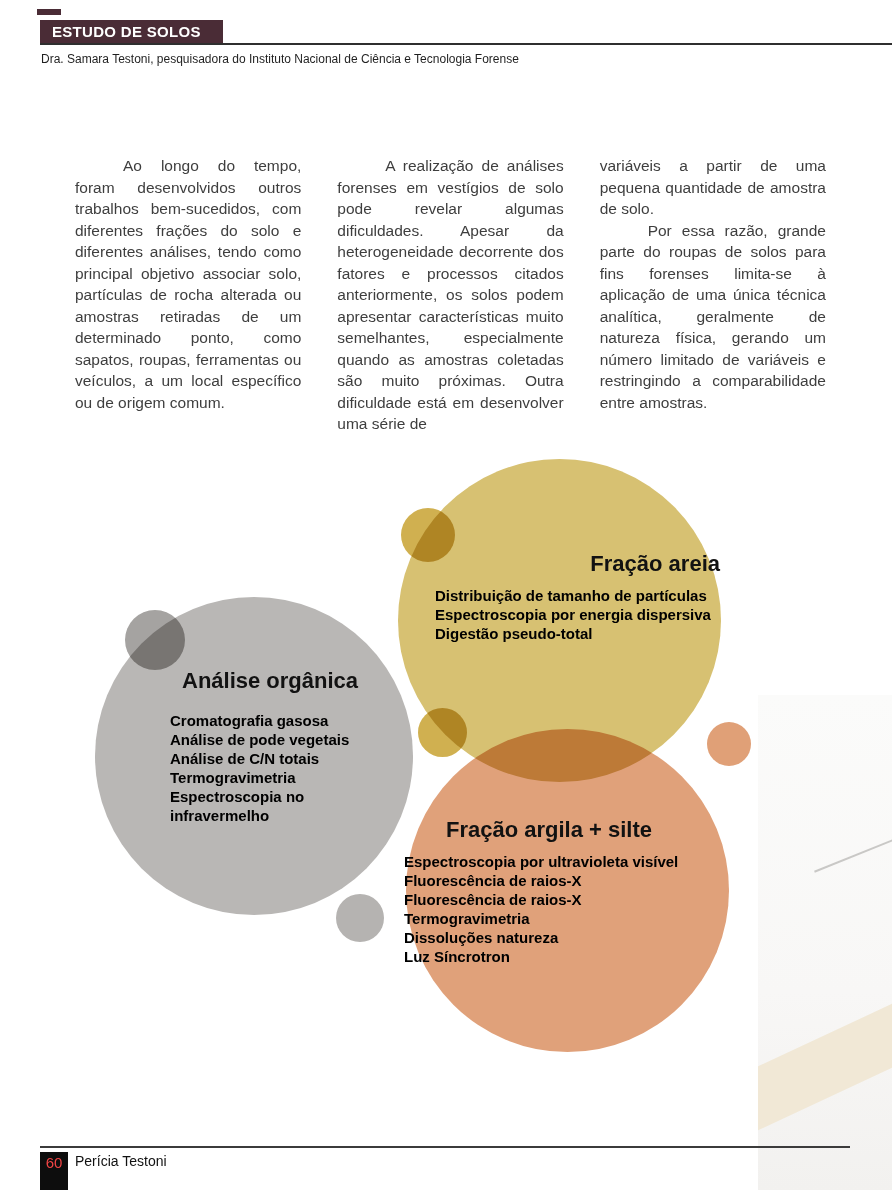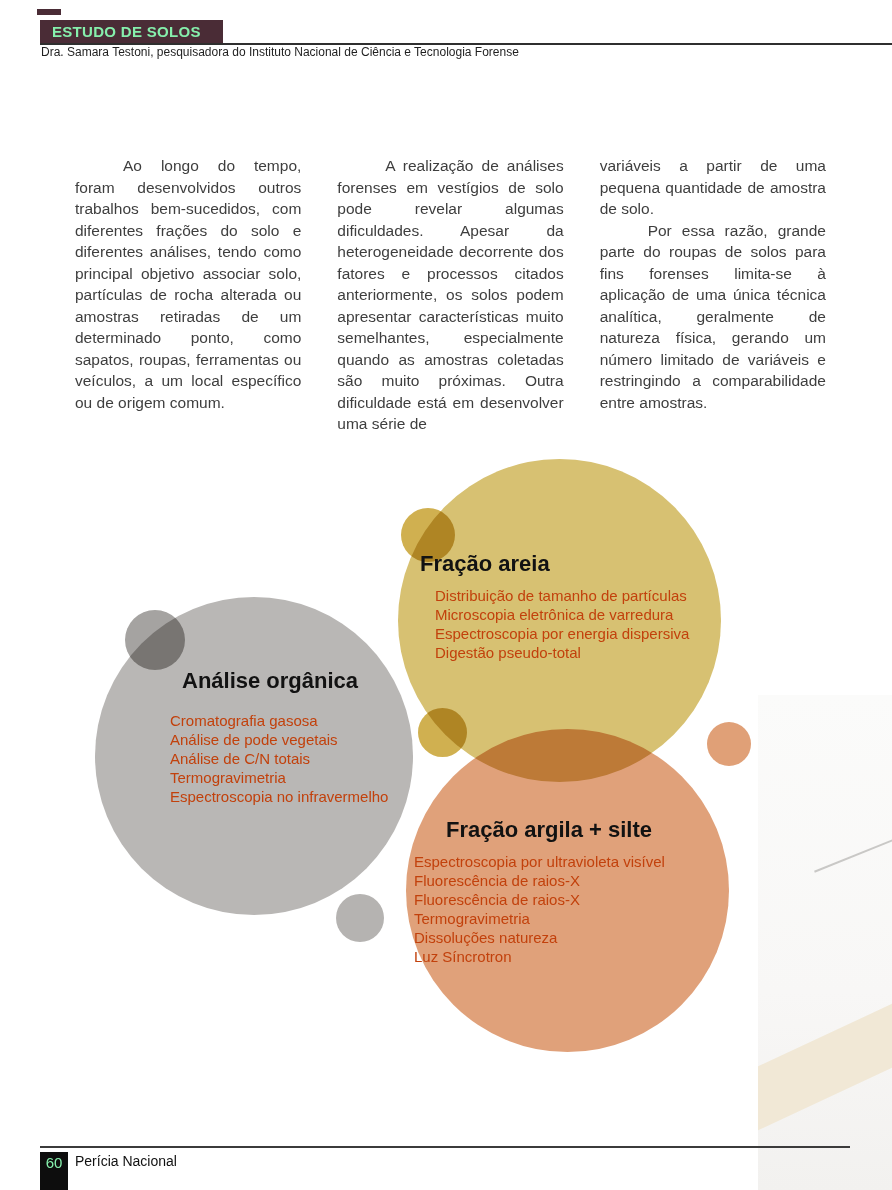--- a/index.html
+++ b/index.html
@@ -5,72 +5,72 @@
   html,body{margin:0;padding:0;background:#888;}
   .page{
     position:relative; width:892px; height:1190px; background:#ffffff;
     font-family:"Liberation Sans", sans-serif; overflow:hidden;
     margin:0 auto;
   }
   
   .corner-mark{position:absolute; left:37px; top:9px; width:24px; height:6px; background:#4a2c36;}
   .kicker-box{
     position:absolute; left:40px; top:20px; width:183px; height:23px;
-    background:#4a2c36; color:#86efac; font-weight:bold; font-size:15px;
+    background:#4a2c36; color:#ffffff; font-weight:bold; font-size:15px;
     letter-spacing:.3px; line-height:23px; padding-left:12px; box-sizing:border-box;
   }
   .header-rule{position:absolute; left:40px; top:43px; width:852px; height:2px; background:#2f2f2f;}
-  .byline{position:absolute; left:41px; top:45px; font-size:12px; color:#1f1f1f;}
+  .byline{position:absolute; left:41px; top:52px; font-size:12px; color:#1f1f1f;}
   
   .columns{position:absolute; left:75px; top:155px; width:751px; display:flex; gap:36px;}
   .col{width:237px; text-align:justify; color:#3e3e3e; font-size:15.5px; line-height:21.5px;}
   .col p{margin:0;}
   .col p.indent{text-indent:48px;}
   
   .diagram{position:absolute; left:0; top:440px; width:892px; height:630px;}
   .circle{position:absolute; border-radius:50%; mix-blend-mode:multiply;}
   .c-yellow{left:398px; top:19px;  width:323px; height:323px; background:#d7c172;}
   .c-gray  {left:95px;  top:157px; width:318px; height:318px; background:#b9b7b5;}
   .c-orange{left:406px; top:289px; width:323px; height:323px; background:#e0a17a;}
   .c-ysm1  {left:401px; top:68px;  width:54px;  height:54px;  background:#d0b050;}
   .c-ysm2  {left:418px; top:268px; width:49px;  height:49px;  background:#d0b050;}
   .c-gsm1  {left:125px; top:170px; width:60px;  height:60px;  background:#a5a3a1;}
   .c-gsm2  {left:336px; top:454px; width:48px;  height:48px;  background:#b5b3b1;}
   .c-osm   {left:707px; top:282px; width:44px;  height:44px;  background:#e0a077;}
   .ctext{position:absolute;}
   .ctitle{font-size:22px; font-weight:bold; color:#121212; margin:0 0 9px 0;}
-  .citems div{font-size:15px; font-weight:normal; color:#c2410c; line-height:19px;}
+  .citems div{font-size:15px; font-weight:bold; color:#000000; line-height:19px;}
   .g-areia   {left:420px; top:111px; width:310px;}
-  .g-areia .ctitle{text-align:left; width:300px;}
+  .g-areia .ctitle{text-align:right; width:300px;}
   .g-areia .citems{margin-left:15px;}
   .g-organica{left:170px; top:228px; width:220px;}
   .g-organica .ctitle{margin-left:12px;}
   .g-organica .citems{margin-top:17px;}
   .g-argila  {left:404px; top:377px; width:320px;}
   .g-argila .ctitle{text-align:center; width:290px;}
-  .g-argila .citems{margin-left:10px;}
+  .g-argila .citems{}
   
   .photo{
     position:absolute; left:758px; top:695px; width:134px; height:495px;
     background:linear-gradient(180deg,#fbfbfa 0%,#f8f7f6 60%,#f2f1ef 100%);
     overflow:hidden;
   }
   .photo .stripe{
     position:absolute; left:-45px; top:330px; width:280px; height:58px;
     background:#f1e8d6; transform:rotate(-25deg);
   }
   .photo .stick{
     position:absolute; right:-14px; top:158px; width:95px; height:2px;
     background:#c9c8c6; transform:rotate(-22deg);
   }
   
   .footer-rule{position:absolute; left:40px; top:1146px; width:810px; height:2px; background:#3b3b3b;}
   .page-box{
     position:absolute; left:40px; top:1152px; width:28px; height:38px; background:#0d0d0d;
-    color:#86efac; font-size:15px; text-align:center; line-height:22px;
+    color:#ef4444; font-size:15px; text-align:center; line-height:22px;
   }
   .publication{position:absolute; left:75px; top:1153px; font-size:14px; color:#111111;}
 </style>
 </head>
 <body>
 
 <div class="page">
 
   <div class="corner-mark"></div>
 
@@ -100,21 +100,20 @@
     <div class="circle c-ysm1"></div>
     <div class="circle c-ysm2"></div>
     <div class="circle c-gsm1"></div>
     <div class="circle c-gsm2"></div>
     <div class="circle c-osm"></div>
 
     <div class="ctext g-areia">
       <div class="ctitle">Fração areia</div>
       <div class="citems">
           <div>Distribuição de tamanho de partículas</div>
-          <div>Microscopia eletrônica de varredura</div>
           <div>Espectroscopia por energia dispersiva</div>
           <div>Digestão pseudo-total</div>
         </div>
     </div>
 
     <div class="ctext g-organica">
       <div class="ctitle">Análise orgânica</div>
       <div class="citems">
           <div>Cromatografia gasosa</div>
           <div>Análise de pode vegetais</div>
@@ -139,15 +138,15 @@
 
   <div class="photo">
     <div class="stripe"></div>
     <div class="stick"></div>
   </div>
 
   <div class="footer-rule"></div>
   <div class="page-box">
     <span>60</span>
   </div>
-  <div class="publication">Perícia Nacional</div>
+  <div class="publication">Perícia Testoni</div>
 
 </div>
 
 </body></html>

